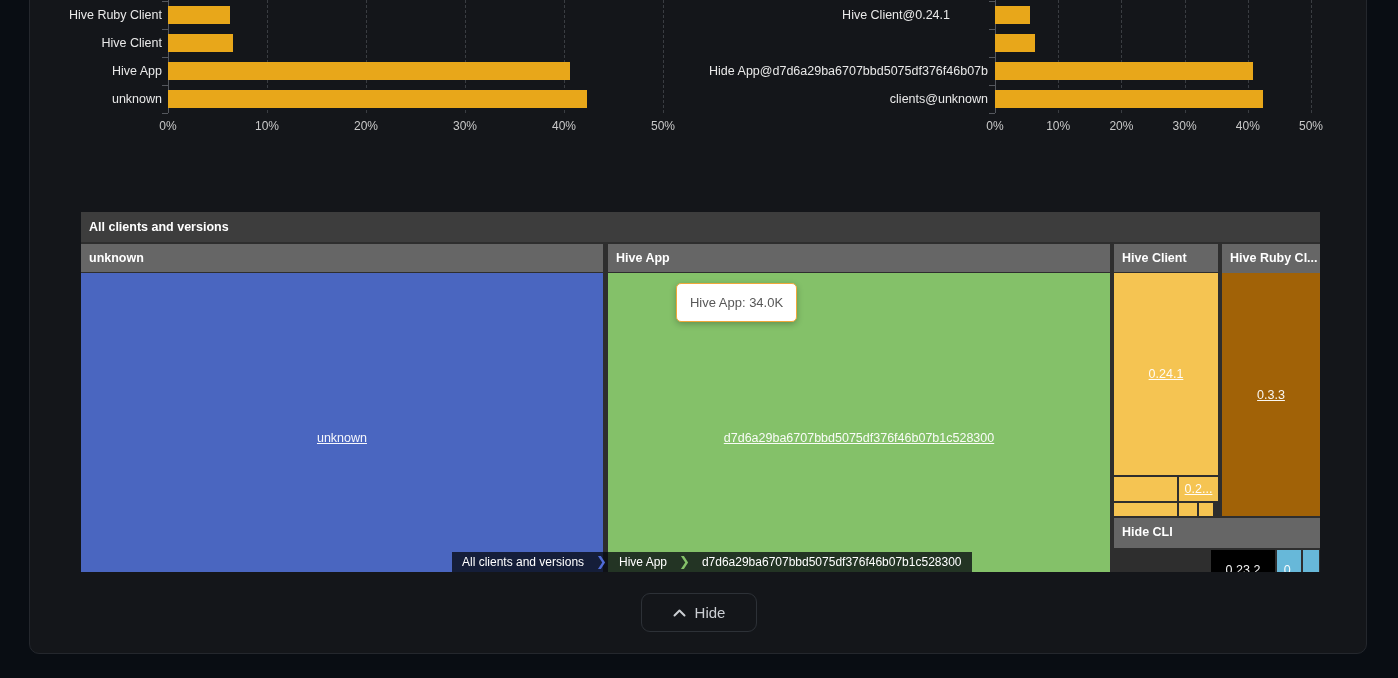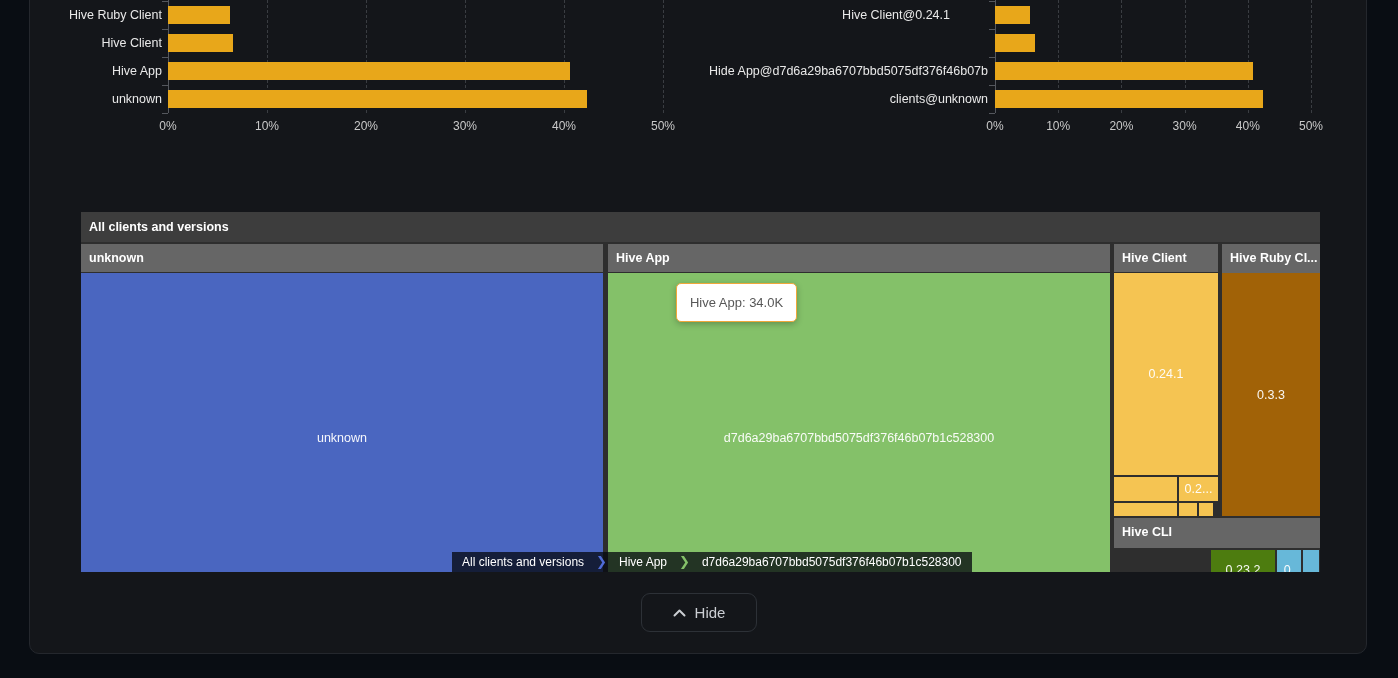--- a/index.html
+++ b/index.html
@@ -15,21 +15,21 @@
   .ticklab{position:absolute;text-align:center;font-size:12px;color:#c9c9c9;}
   .catlab{position:absolute;text-align:right;font-size:12.5px;color:#e9e9e9;white-space:nowrap;overflow:hidden;}
   .bar{position:absolute;}
   
   .treemap{position:absolute;left:81px;top:212px;width:1239px;height:360px;overflow:hidden;background:#2e2e2e;z-index:2;}
   .tm-title{position:absolute;background:#3d3d3d;color:#fff;font-weight:bold;font-size:12.5px;
             line-height:30px;padding-left:8px;box-sizing:border-box;white-space:nowrap;overflow:hidden;}
   .tm-header{position:absolute;background:#666666;color:#fff;font-weight:bold;font-size:12.5px;
              line-height:28px;padding-left:8px;box-sizing:border-box;white-space:nowrap;overflow:hidden;}
   .tm-cell{position:absolute;display:flex;align-items:center;justify-content:center;
-           color:rgba(255,255,255,0.95);font-size:12.5px;white-space:nowrap;overflow:hidden;}
+           color:rgba(255,255,255,0.95);font-size:12.5px;white-space:nowrap;overflow:hidden;text-decoration:underline;}
   .crumbs{position:absolute;display:flex;align-items:stretch;height:20px;z-index:3;}
   .crumb{background:rgba(5,8,14,0.76);color:#fff;font-size:12px;line-height:20px;padding:0 10px;white-space:nowrap;}
   .crumb-chev{background:rgba(5,8,14,0.76);font-size:13px;line-height:20px;font-weight:bold;padding:0 2px;}
   
   .tooltip{position:absolute;left:676px;top:283px;width:121px;height:39px;box-sizing:border-box;
            background:#ffffff;border:1.5px solid #f0a73a;border-radius:5px;display:flex;align-items:center;
            justify-content:center;font-size:13px;color:#575757;z-index:4;box-shadow:0 2px 6px rgba(0,0,0,0.25);}
   
   .footer{position:absolute;left:0;top:593px;width:100%;display:flex;justify-content:center;z-index:2;}
   .hide-btn{display:flex;align-items:center;justify-content:center;gap:9px;min-width:91px;height:39px;
@@ -103,22 +103,22 @@
       <div class="tm-cell" style="left: 527px; top: 61px; width: 502px; height: 330px; background: rgb(132, 193, 105);">d7d6a29ba6707bbd5075df376f46b07b1c528300</div>
       <div class="tm-header" style="left: 1033px; top: 32px; width: 104px; height: 28px;">Hive Client</div>
       <div class="tm-cell" style="left: 1033px; top: 61px; width: 104px; height: 202px; background: rgb(245, 196, 82);">0.24.1</div>
       <div class="tm-cell" style="left: 1033px; top: 265px; width: 63px; height: 24px; background: rgb(245, 196, 82);"></div>
       <div class="tm-cell" style="left: 1098px; top: 265px; width: 39px; height: 24px; background: rgb(245, 196, 82);">0.2...</div>
       <div class="tm-cell" style="left: 1033px; top: 291px; width: 63px; height: 13px; background: rgb(245, 196, 82);"></div>
       <div class="tm-cell" style="left: 1098px; top: 291px; width: 18px; height: 13px; background: rgb(245, 196, 82);"></div>
       <div class="tm-cell" style="left: 1118px; top: 291px; width: 14px; height: 13px; background: rgb(245, 196, 82);"></div>
       <div class="tm-header" style="left: 1141px; top: 32px; width: 98px; height: 46px;">Hive Ruby Cl...</div>
       <div class="tm-cell" style="left: 1141px; top: 61px; width: 98px; height: 243px; background: #a16207;">0.3.3</div>
-      <div class="tm-header" style="left: 1033px; top: 306px; width: 206px; height: 30px;">Hive CLI</div>
-      <div class="tm-cell" style="left: 1130px; top: 338px; width: 64px; height: 40px; background: #4d7c0f;">0.23.2</div>
+      <div class="tm-header" style="left: 1033px; top: 306px; width: 206px; height: 30px;">Hide CLI</div>
+      <div class="tm-cell" style="left: 1130px; top: 338px; width: 64px; height: 40px; background: #000000;">0.23.2</div>
       <div class="tm-cell" style="left: 1196px; top: 338px; width: 24px; height: 40px; background: rgb(103, 184, 217);">0.</div>
       <div class="tm-cell" style="left: 1222px; top: 338px; width: 16px; height: 40px; background: rgb(103, 184, 217);"></div>
       <div class="crumbs" style="left: 371px; top: 340px;">
         <div class="crumb">All clients and versions</div>
         <div class="crumb-chev" style="color: rgb(79, 107, 214);">❯</div>
         <div class="crumb">Hive App</div>
         <div class="crumb-chev" style="color: rgb(132, 193, 105);">❯</div>
         <div class="crumb">d7d6a29ba6707bbd5075df376f46b07b1c528300</div>
       </div>
     </div>

